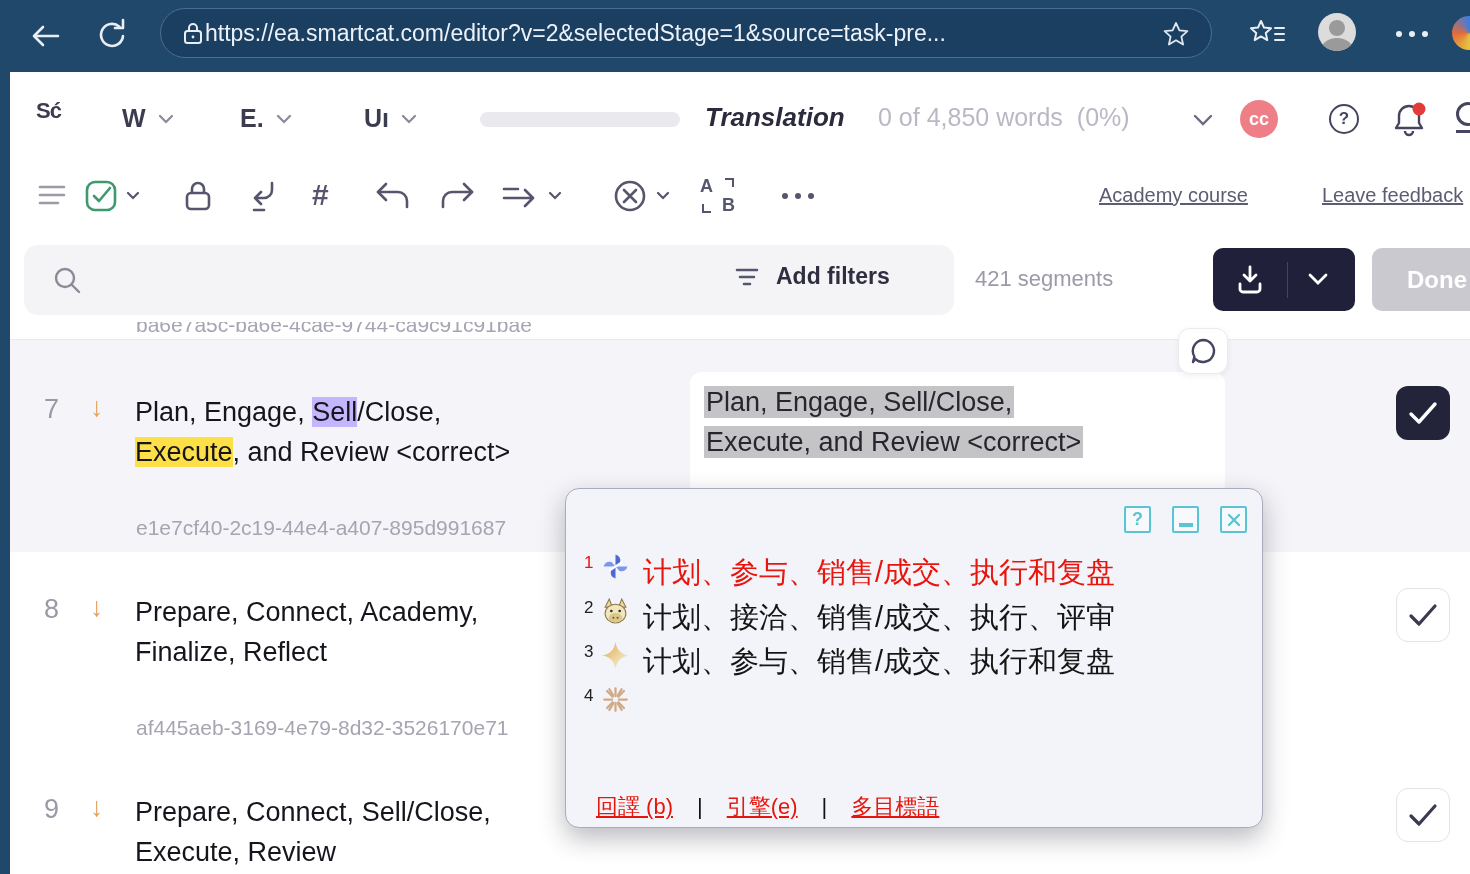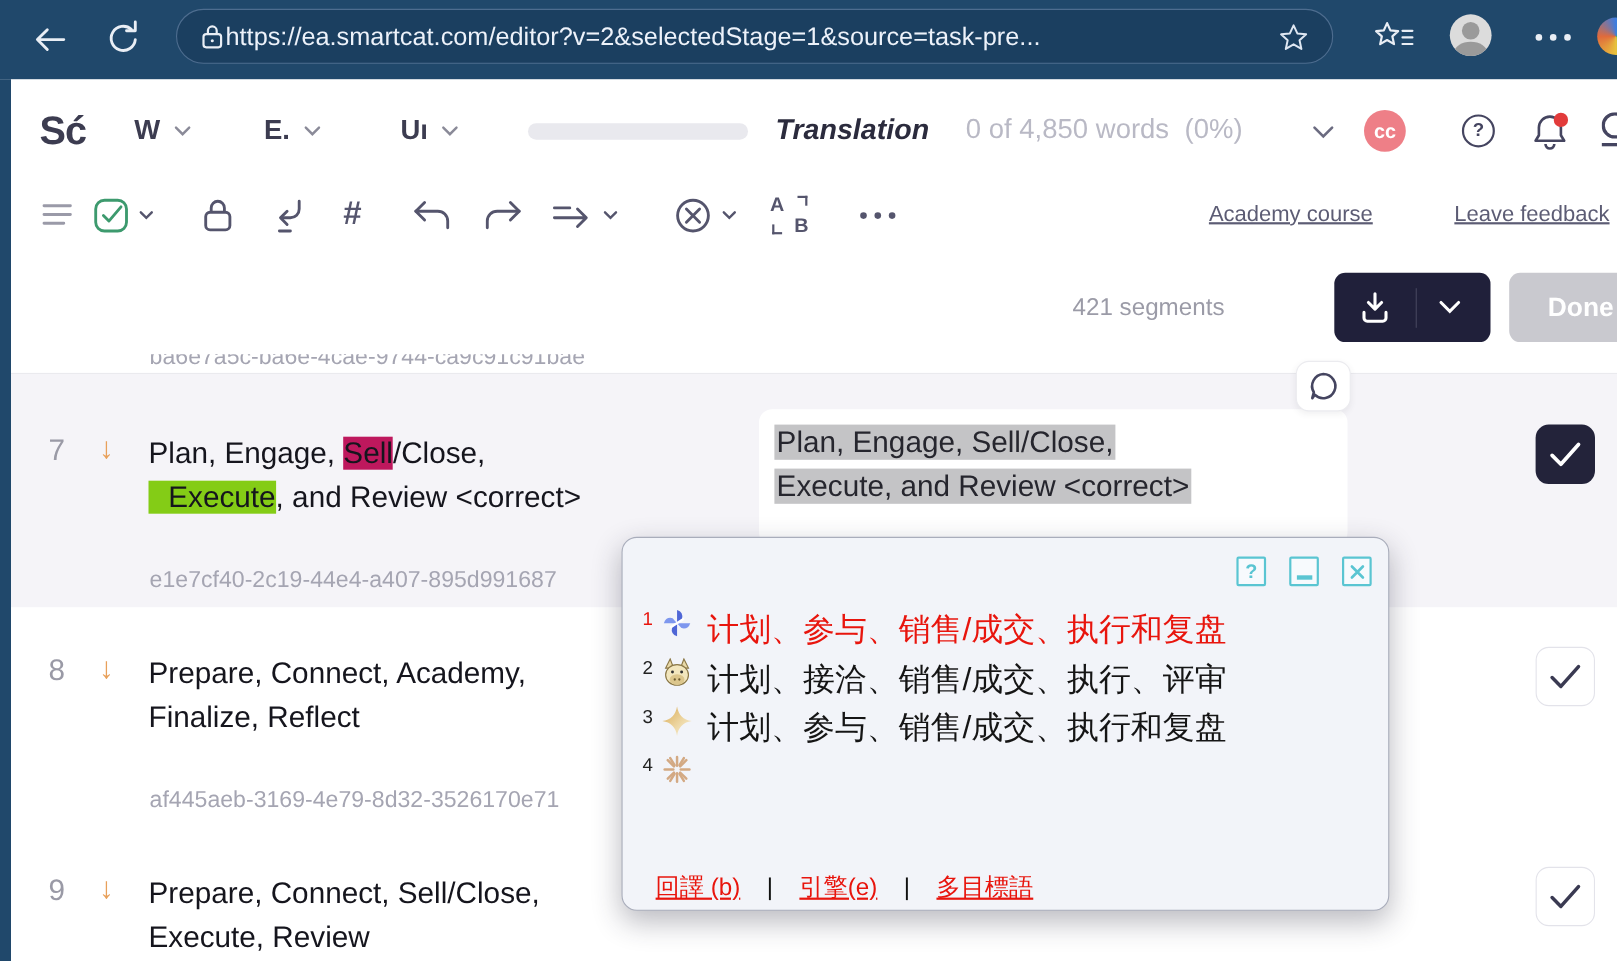--- a/index.html
+++ b/index.html
@@ -9,21 +9,21 @@
   #stage { position:relative; width:1470px; height:874px; overflow:hidden; background:#fff; }
 
   
   .chrome { left:0; top:0; width:1470px; height:72px; background:#20486b; }
   .left-frame { left:0; top:72px; width:10px; height:802px; background:#20486b; }
   .url-pill { left:160px; top:8px; width:1052px; height:50px; border-radius:26px;
               background:#1b3f60; border:1px solid #4e6d8f; display:flex; align-items:center; }
   .url-text { color:#edf2fa; font-size:23px; white-space:nowrap; overflow:hidden; width:900px; }
 
   
-  .logo { left:36px; top:98px; font-size:36px; font-weight:bold; color:#3c3c50; letter-spacing:-1px; }
+  .logo { left:36px; top:98px; font-size:22px; font-weight:bold; color:#3c3c50; letter-spacing:-1px; }
   .menu-item { top:104px; display:flex; align-items:center; gap:12px; color:#3c3c50;
                font-size:25px; font-weight:600; }
   .progress-track { left:480px; top:112px; width:200px; height:15px; border-radius:8px; background:#e9e9ee; }
   .stage-label { left:705px; top:102px; font-size:26px; font-weight:bold; color:#2b2b3d;font-style:italic; }
   .word-stats { left:878px; top:103px; font-size:25px; color:#b9b9c5; display:flex; gap:14px; }
   .avatar-cc { left:1240px; top:100px; width:38px; height:38px; border-radius:50%;
                background:#ee7f87; color:#fff; font-weight:bold; font-size:18px;
                display:flex; align-items:center; justify-content:center; }
   .help-circle { left:1329px; top:104px; width:30px; height:30px; border-radius:50%;
                  border:2.5px solid #454560; color:#454560; font-size:17px; font-weight:bold;
@@ -53,22 +53,22 @@
             display:flex; align-items:center; }
   .dl-divider { width:1px; height:36px; background:#45455e; }
   .done-btn { left:1372px; top:248px; width:130px; height:63px; border-radius:10px; background:#c9c9cf;
               color:#fff; font-size:24px; font-weight:bold;
               display:flex; align-items:center; justify-content:center; }
 
   
   .seg-num { font-size:27px; color:#9a9aa6; }
   .dn-arrow { font-size:27px; color:#e8a05a; font-weight:bold; }
   .src-text { font-size:27px; color:#15151d; line-height:40px; width:540px; }
-  .hl-y { background:#be185d; }
-  .hl-o { background:#84cc16;padding-left:18px; }
+  .hl-y { background:#c4b5fd; }
+  .hl-o { background:#fde047; }
   .uuid { font-size:21px; color:#a5a5b2; }
   .row7-bg { left:10px; top:340px; width:1460px; height:212px; background:#f5f4f8; }
   .tgt-cell { left:690px; top:372px; width:535px; height:124px; background:#fff; border-radius:12px;
               padding:10px 14px; font-size:27px; line-height:40px; color:#26262e; }
   .tgt-cell span { background:#c4c4c6; padding:1px 2px; }
   .chk { width:54px; height:54px; border-radius:12px; display:flex; align-items:center; justify-content:center; }
   .chk-dark { background:#23233a; }
   .chk-light { background:#fff; border:1.5px solid #e3e3ea; }
   .comment-card { left:1178px; top:328px; width:50px; height:46px; background:#fff; border:1px solid #ebebef;
                   border-radius:12px; box-shadow:0 2px 6px rgba(60,60,80,.08);
@@ -246,20 +246,34 @@
       <i></i>
       <i></i>
       <i></i>
     </div>
 
   <a class="abs link" style="left:1099px;top:184px">Academy course</a>
   <div class="abs" style="left:1322px;top:184px;width:148px;overflow:hidden">
     <a class="link">Leave feedback</a>
   </div>
 
+  <div class="abs search-wrap">
+    <svg class="abs" style="left:28px;top:20px" width="30" height="30" viewBox="0 0 30 30">
+      <circle cx="13" cy="13" r="9" stroke="#8a8a98" stroke-width="2.4" fill="none"></circle>
+      <path d="M20 20 l7 7" stroke="#8a8a98" stroke-width="2.4" stroke-linecap="round"></path>
+    </svg>
+    <div class="abs search-pill" style="left:74px;width:208px">Search in source</div>
+    <div class="abs search-pill" style="left:298px;width:208px">Search in target</div>
+    <div class="abs" style="left:710px;top:18px;display:flex;align-items:center;gap:16px">
+      <svg width="26" height="24" viewBox="0 0 26 24">
+        <path d="M3 5 h20 M6 12 h14 M10 19 h6" stroke="#55556d" stroke-width="2.6" stroke-linecap="round"></path>
+      </svg>
+      <span class="addf-label">Add filters</span>
+    </div>
+  </div>
 
   <div class="abs seg-count">421 segments</div>
 
   <div class="abs dl-btn">
     <svg style="margin-left:22px" width="30" height="32" viewBox="0 0 30 32">
       <path d="M15 3 v14 M9 11 l6 6 6 -6" stroke="#fff" stroke-width="2.8" fill="none" stroke-linecap="round" stroke-linejoin="round"></path>
       <path d="M5 20 v5 a3 3 0 0 0 3 3 h14 a3 3 0 0 0 3 -3 v-5" stroke="#fff" stroke-width="2.8" fill="none" stroke-linecap="round"></path>
     </svg>
     <div class="dl-divider" style="margin-left:22px"></div>
     <svg style="margin-left:20px" width="20" height="13" viewBox="0 0 20 13">

